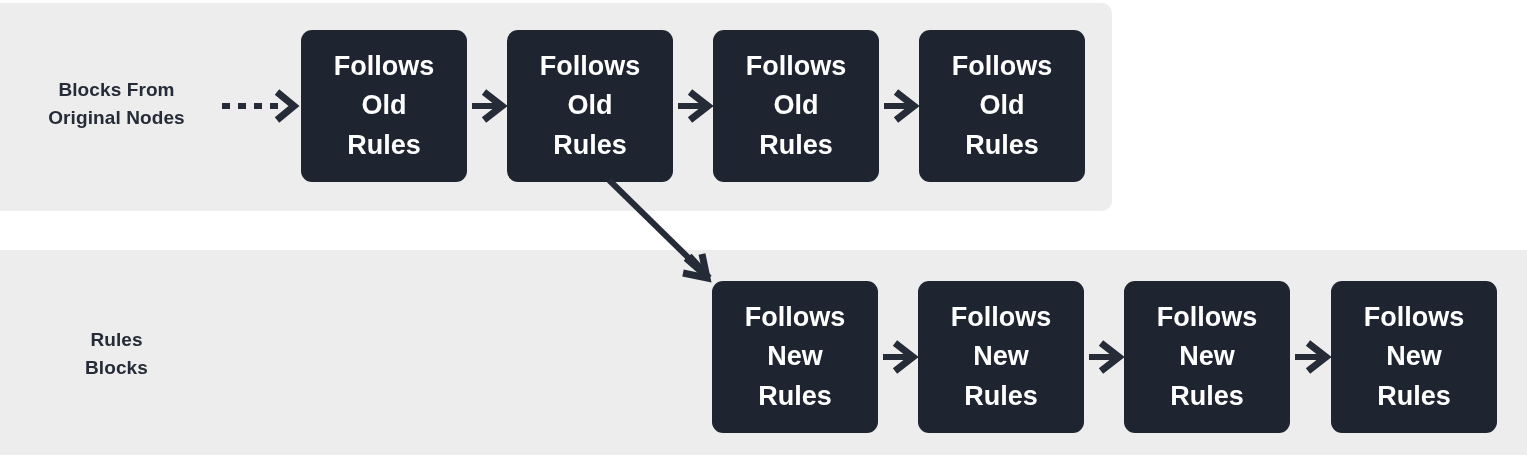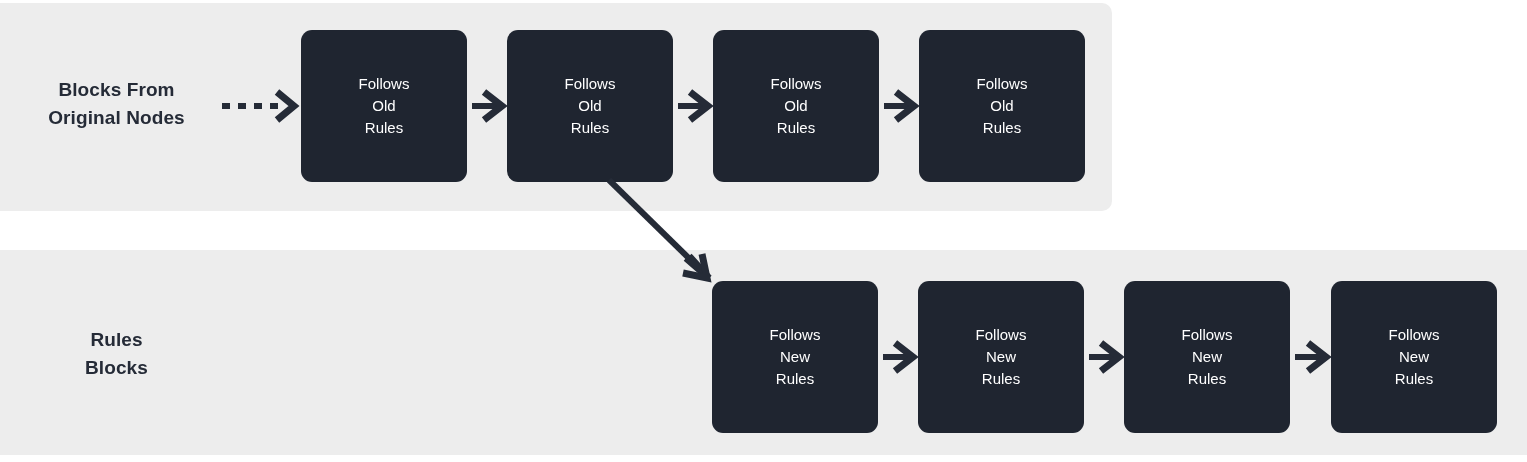--- a/index.html
+++ b/index.html
@@ -60,22 +60,22 @@
   }
 
   
   .block {
     position: absolute;
     width: 166px;
     height: 152px;
     background: #1f2530;
     border-radius: 11px;
     color: #ffffff;
-    font-size: 15px;
-    font-weight: normal;
+    font-size: 27px;
+    font-weight: bold;
     line-height: 1.45;
     text-align: center;
     display: flex;
     align-items: center;
     justify-content: center;
     white-space: pre-line;
     box-sizing: border-box;
   }
   .row-top  { top: 30px; }
   .row-bot  { top: 281px; }

